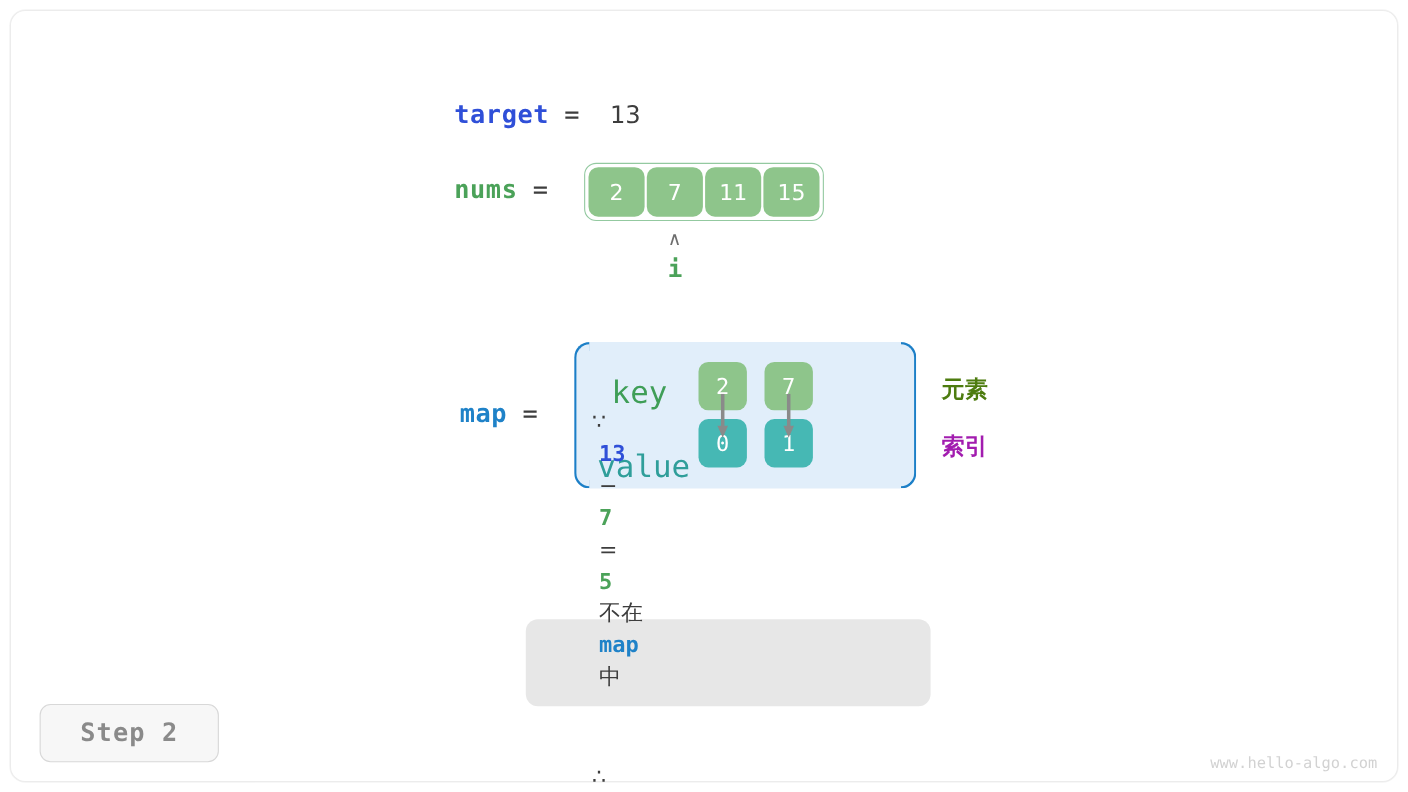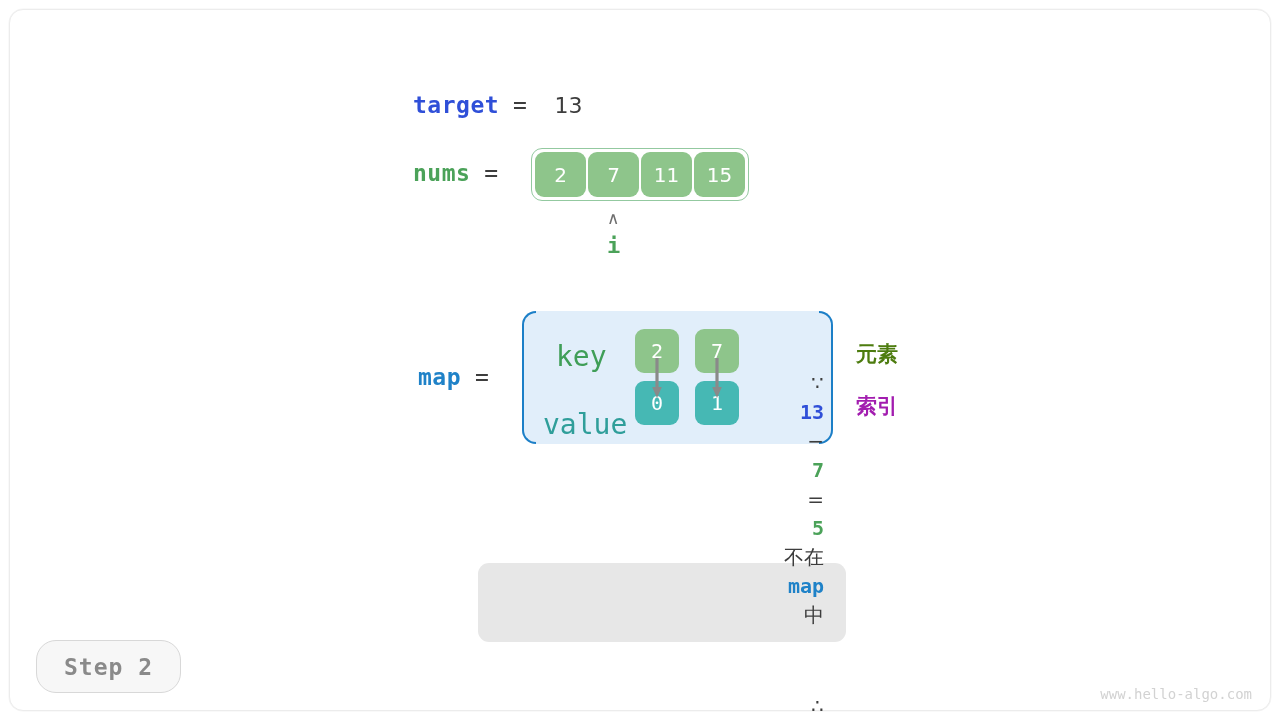--- a/index.html
+++ b/index.html
@@ -6,21 +6,20 @@
   html, body {
     width: 1280px; height: 720px;
     background: #ffffff;
     font-family: "DejaVu Sans", sans-serif;
     overflow: hidden;
   }
   .canvas {
     position: relative;
     width: 1280px; height: 720px;
     background: #ffffff;
-    text-align: right;
   }
   
   .card-frame {
     position: absolute;
     left: 9px; top: 9px;
     width: 1262px; height: 702px;
     border: 1px solid #ececec;
     border-radius: 14px;
     background: #ffffff;
     box-shadow: 0 0 0 0.5px #f4f4f4;
@@ -183,24 +182,24 @@
   }
   .note-line .c-blue  { color: #2f4fd8; font-family: "DejaVu Sans Mono", monospace; font-weight: bold; }
   .note-line .c-green { color: #4ba259; font-family: "DejaVu Sans Mono", monospace; font-weight: bold; }
   .note-line .c-map   { color: #1f82c8; font-family: "DejaVu Sans Mono", monospace; font-weight: bold; }
   .note-line .c-op    { color: #3d3d3d; }
 
   
   .step-badge {
     position: absolute;
     left: 36px; top: 640px;
-    width: 145px; height: 53px;
+    width: 163px; height: 53px;
     background: #f7f7f7;
     border: 1px solid #d8d8d8;
-    border-radius: 20px;
+    border-radius: 10px;
     display: flex; align-items: center; justify-content: center;
     font-family: "DejaVu Sans Mono", monospace;
     font-size: 23px; font-weight: bold;
     color: #8a8a8a;
     letter-spacing: 1px;
   }
 
   .watermark {
     position: absolute;
     right: 28px; bottom: 18px;

